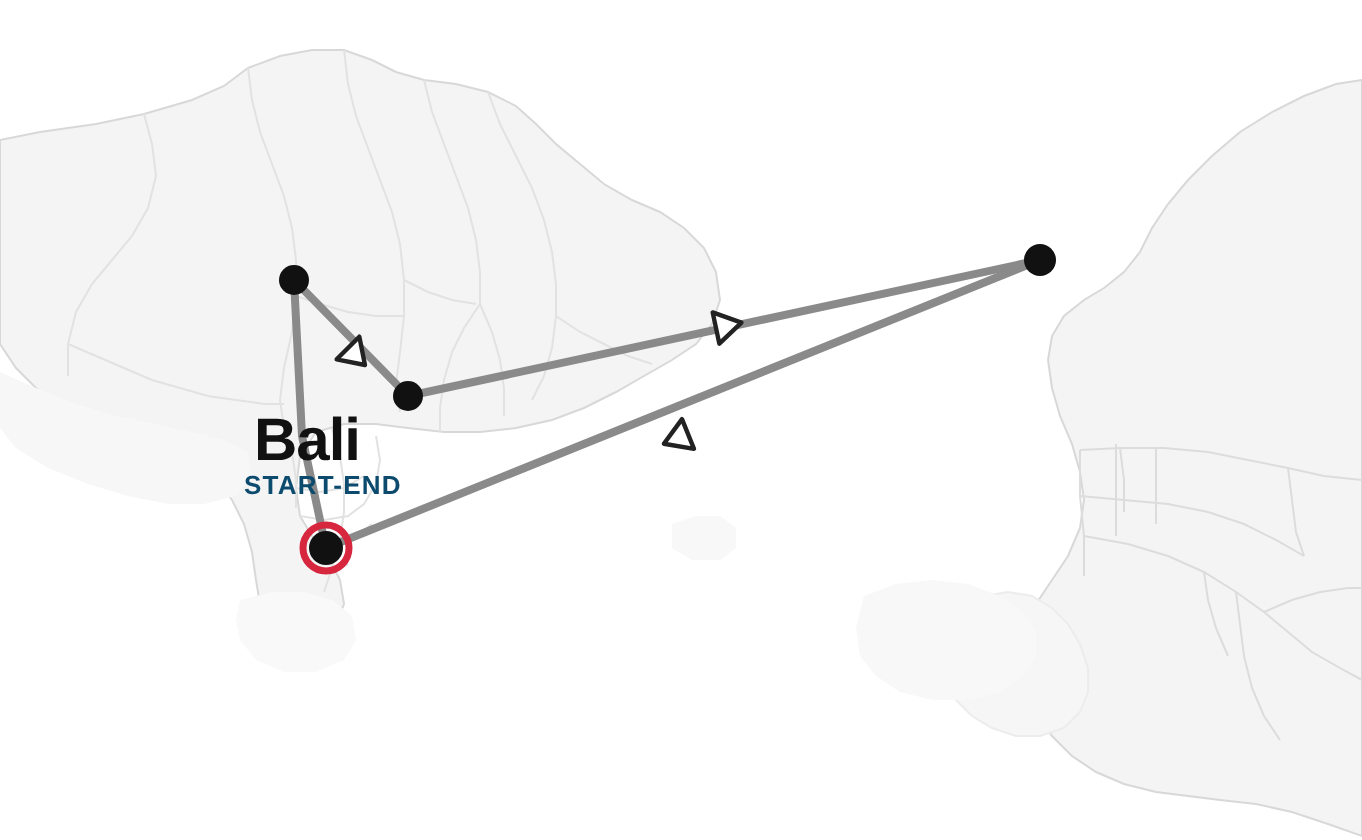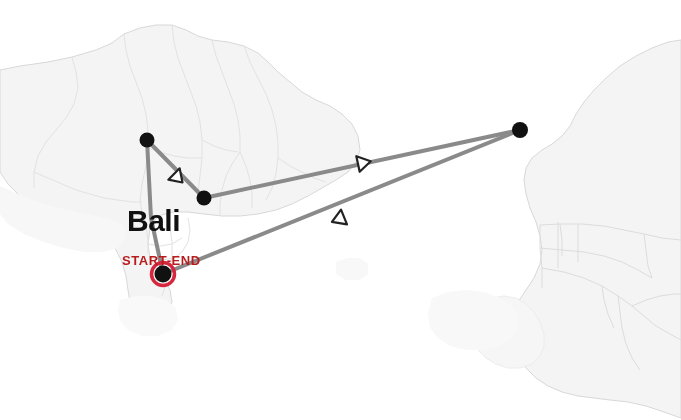--- a/index.html
+++ b/index.html
@@ -40,25 +40,25 @@
   }
   #bali-label {
     left: 127px;
     top: 206px;
     font-size: 30px;
     color: #111111;
     line-height: 30px;
   }
   #start-end-label {
     left: 122px;
-    top: 254px;
+    top: 236px;
     font-size: 13px;
     font-weight: bold;
     letter-spacing: 0.6px;
-    color: #b91c1c;
+    color: #0c4a6e;
     line-height: 14px;
   }
 </style>
 </head>
 <body>
 
 <div id="map-root">
 
   <svg id="map-svg" viewBox="0 0 681 420" xmlns="http://www.w3.org/2000/svg">
 

